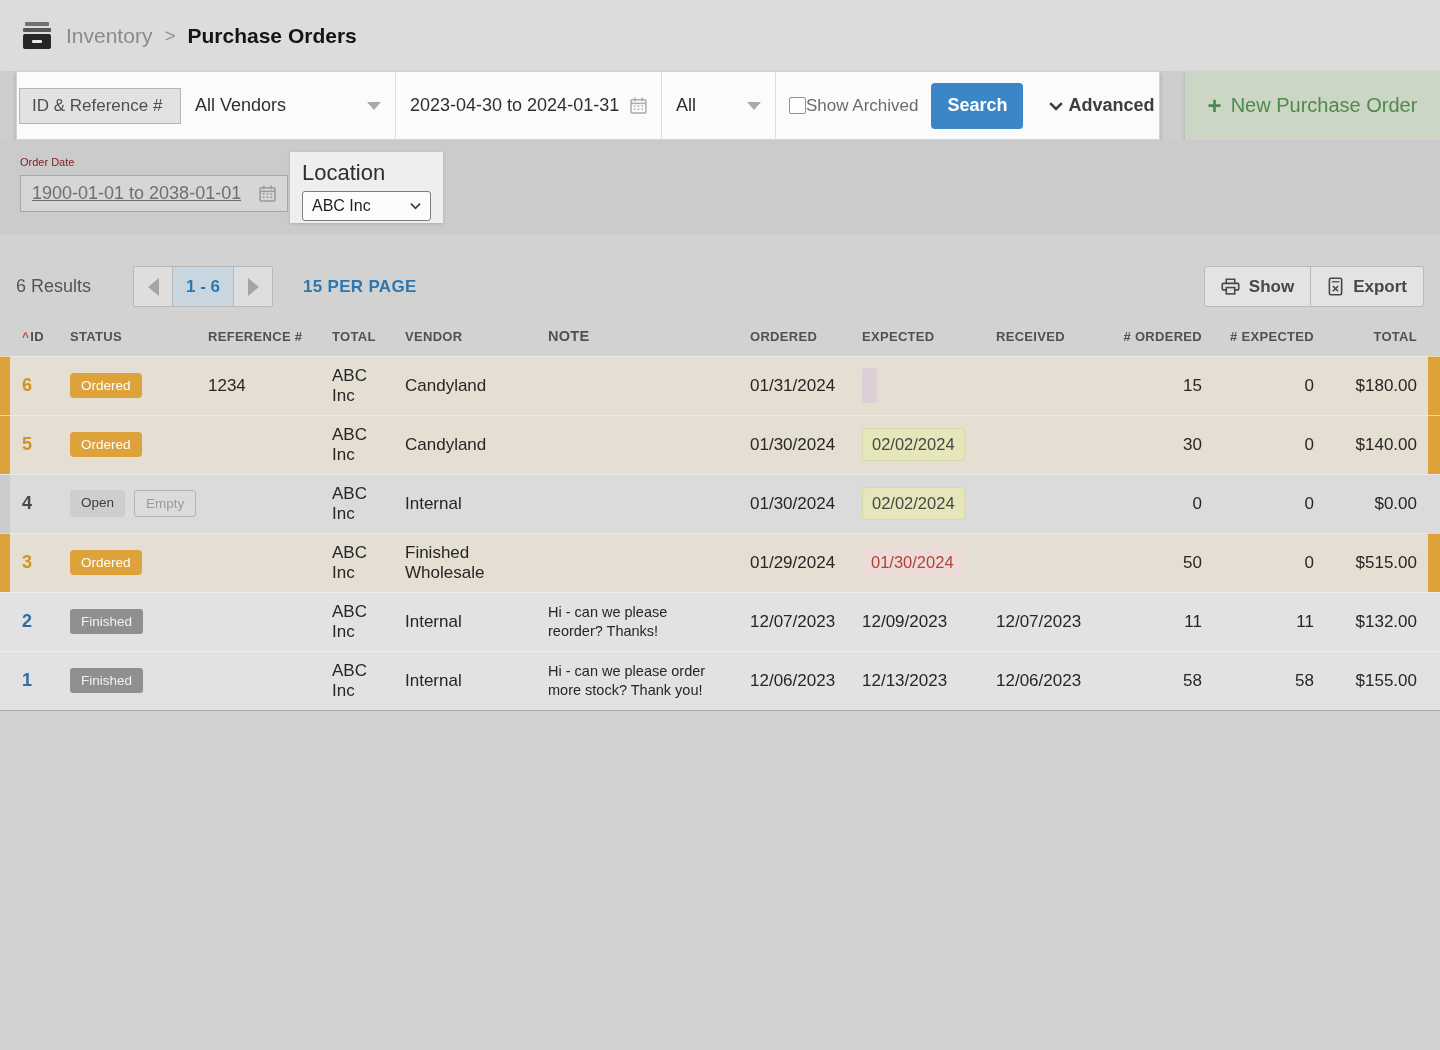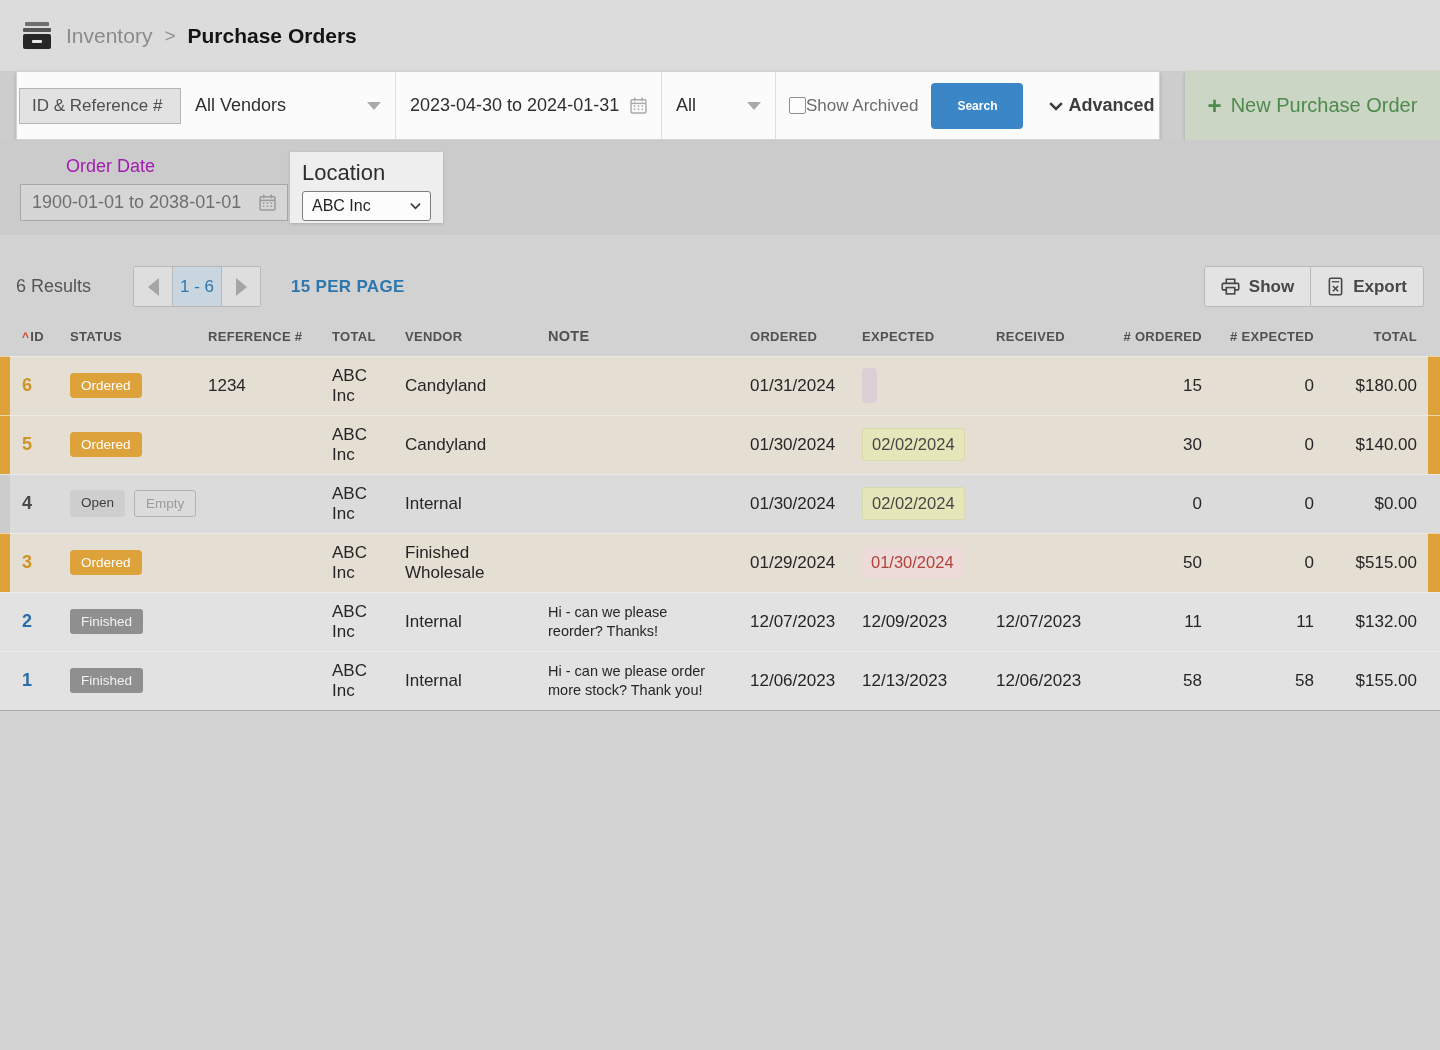--- a/index.html
+++ b/index.html
@@ -24,42 +24,42 @@
   .f-id-input { width:162px; height:36px; margin-left:2px; background:#e2e2e2; border:1px solid #b5b5b5; color:#4f4f4f; font-size:17px; padding:0 12px; font-family:inherit; }
   .f-id-input::placeholder { color:#4f4f4f; opacity:1; }
   .f-cell { height:100%; border-right:1px solid #dedede; display:flex; align-items:center; padding:0 14px; font-size:18px; color:#2f2f2f; cursor:pointer; }
   .f-vendors { width:215px; justify-content:space-between; }
   .f-dates { width:266px; justify-content:space-between; }
   .f-status { width:114px; justify-content:space-between; }
   .caret-down { width:0; height:0; border-left:7px solid transparent; border-right:7px solid transparent; border-top:8px solid #a9a9a9; }
   .f-archived { border-right:none; padding:0 13px; cursor:default; }
   .checkbox { width:17px; height:17px; background:#fdfdfd; border:1px solid #8f8f8f; border-radius:2px; cursor:pointer; }
   .archived-label { font-size:17px; color:#6b6b6b; }
-  .search-btn { width:92px; height:46px; background:var(--search-blue); color:#fff; font-weight:700; font-size:12px; border:none; border-radius:4px; cursor:pointer; font-family:inherit; }
+  .search-btn { width:92px; height:46px; background:var(--search-blue); color:#fff; font-weight:700; font-size:18px; border:none; border-radius:4px; cursor:pointer; font-family:inherit; }
   .advanced { display:flex; align-items:center; gap:5px; margin-left:26px; font-size:18px; font-weight:700; color:#3d3d3d; cursor:pointer; }
   .new-po-panel { margin-left:25px; flex:1; background:#ccd6c5; box-shadow:0 2px 4px rgba(0,0,0,.18); display:flex; align-items:center; justify-content:center; gap:9px; cursor:pointer; }
   .plus-glyph { color:var(--brand-green); font-size:24px; font-weight:700; line-height:1; }
   .new-po-label { color:var(--brand-green); font-size:20px; }
 
   
   .secondary { height:95px; background:#cbcbcb; display:flex; padding-left:20px; position:relative; }
   .od-block { padding-top:16px; }
-  .od-label { font-size:18px; color:#a21caf; margin-bottom:7px;margin-left:46px; }
-  .od-input { width:268px; height:37px; background:#d6d6d6; border:1px solid #a7a7a7; display:flex; align-items:center; justify-content:space-between; padding:0 11px; font-size:18px; color:#6f6f6f; cursor:pointer; }
+  .od-label { font-size:11px; color:#7f1d1d; margin-bottom:7px; }
+  .od-input { width:268px; height:37px; background:#d6d6d6; border:1px solid #a7a7a7; display:flex; align-items:center; justify-content:space-between; padding:0 11px; font-size:18px; color:#6f6f6f; cursor:pointer;text-decoration:underline; }
   .loc-panel { position:absolute; left:290px; top:12px; width:153px; height:71px; background:#eeeeee; box-shadow:0 1px 3px rgba(0,0,0,.15); padding:8px 12px; }
   .loc-label { font-size:22px; color:#2d2d2d; margin-bottom:5px; }
   .loc-select { width:129px; height:30px; background:#fcfcfc; border:1px solid #7d7d7d; border-radius:3px; display:flex; align-items:center; justify-content:space-between; padding:0 9px; font-size:16px; color:#1e1e1e; cursor:pointer; }
 
   
   .spacer20 { height:20px; }
   .toolbar { height:63px; display:flex; align-items:center; padding:0 16px; }
   .results-count { font-size:18px; color:#555; }
   .pager { display:flex; margin-left:42px; height:41px; border:1px solid #b8b8b8; border-radius:2px; overflow:hidden; }
   .pg-btn { width:38px; background:#dedede; display:flex; align-items:center; justify-content:center; cursor:pointer; }
-  .pg-mid { width:50px; background:#c9d6df; display:flex; align-items:center; justify-content:center; font-size:17px; font-weight:400; color:var(--link-blue); border-left:1px solid #b8b8b8; border-right:1px solid #b8b8b8; cursor:pointer; }
+  .pg-mid { width:62px; background:#c9d6df; display:flex; align-items:center; justify-content:center; font-size:17px; font-weight:700; color:var(--link-blue); border-left:1px solid #b8b8b8; border-right:1px solid #b8b8b8; cursor:pointer; }
   .tri-left { width:0; height:0; border-top:9px solid transparent; border-bottom:9px solid transparent; border-right:11px solid #a5a5a5; }
   .tri-right { width:0; height:0; border-top:9px solid transparent; border-bottom:9px solid transparent; border-left:11px solid #a5a5a5; }
   .per-page { margin-left:30px; font-size:17px; font-weight:700; color:var(--link-blue); letter-spacing:.3px; cursor:pointer; }
   .btn-group { margin-left:auto; display:flex; }
   .gbtn { height:41px; padding:0 16px; background:#e3e3e3; border:1px solid #b9b9b9; display:flex; align-items:center; gap:9px; font-size:17px; font-weight:700; color:#474747; cursor:pointer; font-family:inherit; }
   .gbtn + .gbtn { border-left:none; }
   .gbtn:first-child { border-radius:3px 0 0 3px; }
   .gbtn:last-child { border-radius:0 3px 3px 0; }
 
   

